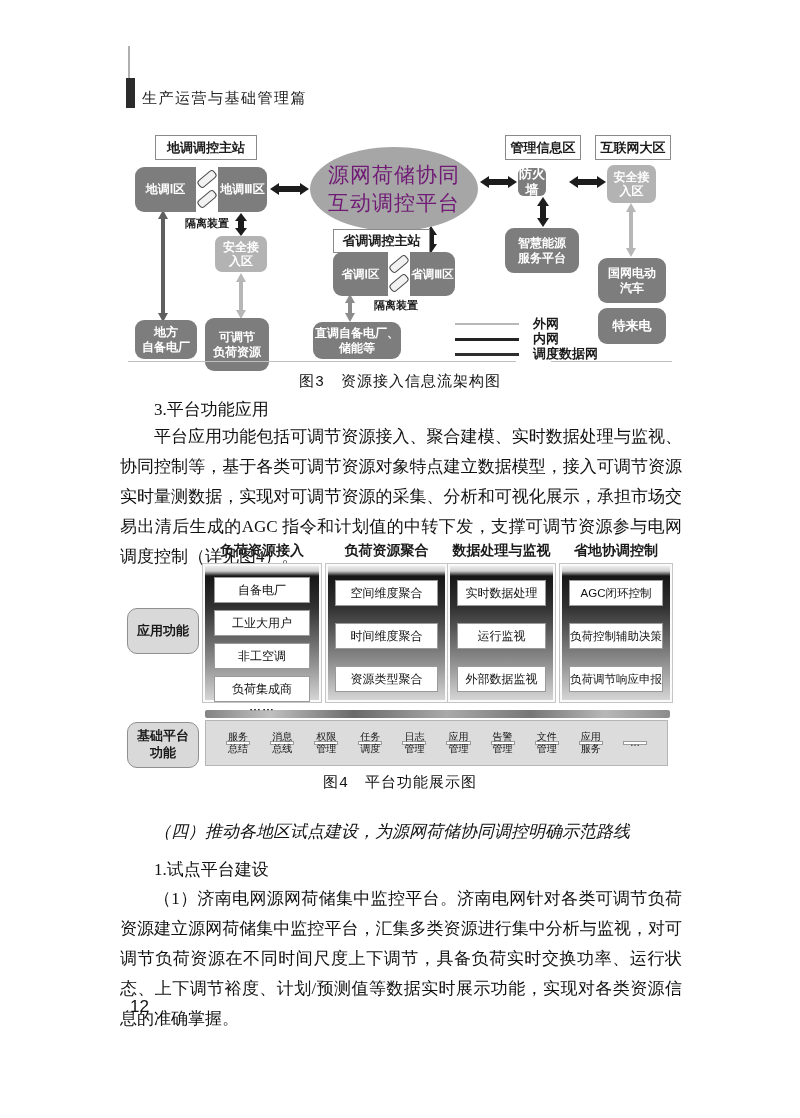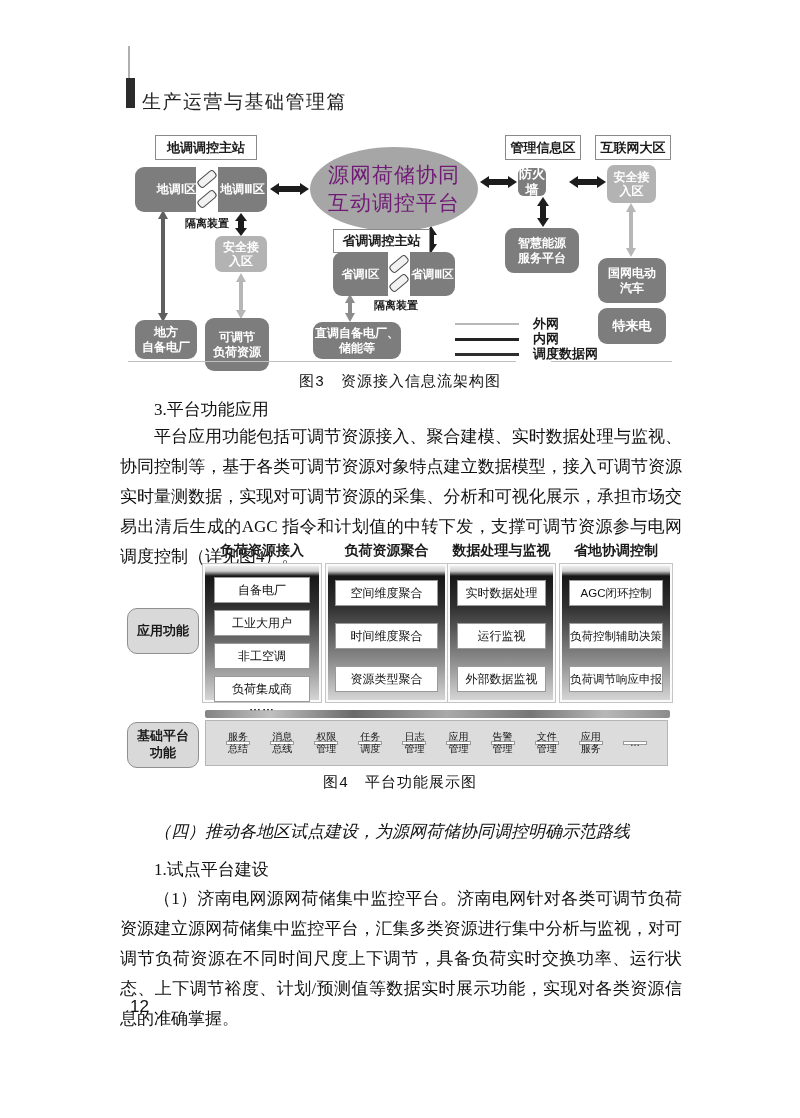--- a/index.html
+++ b/index.html
@@ -1,21 +1,21 @@
 <!DOCTYPE html>
 <html><head>
 <meta charset="utf-8">
 <style>
   html,body{margin:0;padding:0;background:#ffffff;}
   .page{position:relative;width:800px;height:1118px;background:#fff;overflow:hidden;
         font-family:"Liberation Sans",sans-serif;color:#111;}
   
   .head-rule-thin{position:absolute;background:#b0b0b0;}
   .head-bar{position:absolute;background:#2b2b2b;}
-  .head-title{position:absolute;font-family:"Liberation Serif",serif;font-size:19px;
+  .head-title{position:absolute;font-family:"Liberation Serif",serif;font-size:15px;
               letter-spacing:1.5px;color:#222;}
   
   .fig3{position:absolute;left:128px;top:130px;width:544px;height:236px;}
   .f3-arrows{position:absolute;left:0;top:0;overflow:visible;}
   .arr-black line{stroke:#1c1c1c;stroke-width:6;} .arr-black polygon{fill:#1c1c1c;}
   .arr-gray line{stroke:#5f5f5f;stroke-width:4;} .arr-gray polygon{fill:#5f5f5f;}
   .arr-mgray line{stroke:#8c8c8c;stroke-width:4;} .arr-mgray polygon{fill:#8c8c8c;}
   .arr-light line{stroke:#b7b7b7;stroke-width:4;} .arr-light polygon{fill:#b7b7b7;}
   .lbl-box{position:absolute;background:#fff;border:1.5px solid #8a8a8a;display:flex;
            align-items:center;justify-content:center;font-size:13px;font-weight:700;
@@ -133,21 +133,21 @@
       <g class="arr-light">
         <line x1="503" y1="81" x2="503" y2="119"></line>
           <polygon points="498,82 508,82 503,73"></polygon>
           <polygon points="498,118 508,118 503,127"></polygon>
       </g>
     </svg>
 
     <div class="lbl-box" style="left:27px;top:5px;width:100px;height:23px;">地调调控主站</div>
 
     <div class="grp" style="left:7px;top:37px;width:132px;height:45px;">
-      <span class="grp-label" style="left:0;width:61px;margin-left:11px;">地调Ⅰ区</span>
+      <span class="grp-label" style="left:0;width:61px;">地调Ⅰ区</span>
       <div class="grp-gap" style="left:61px;width:22px;">
         <svg width="22" height="45" viewBox="0 0 22 45">
           <g transform="rotate(-40 11 12)">
               <rect x="1" y="8" width="20" height="8" rx="3" fill="#f2f2f2" stroke="#4a4a4a"></rect>
             </g>
           <g transform="rotate(-40 11 32)">
               <rect x="1" y="28" width="20" height="8" rx="3" fill="#f2f2f2" stroke="#4a4a4a"></rect>
             </g>
         </svg>
       </div>

